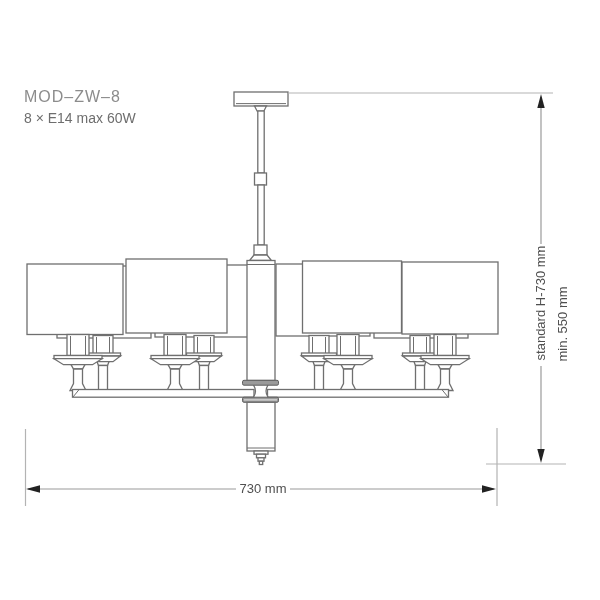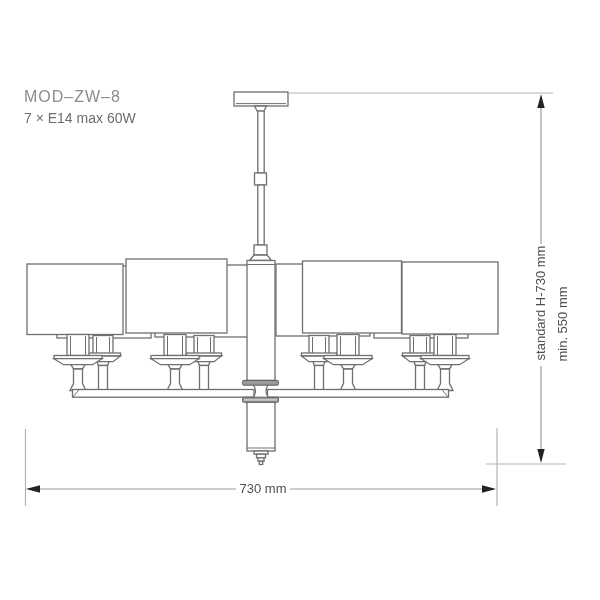--- a/index.html
+++ b/index.html
@@ -131,17 +131,17 @@
       <polygon points="541,463 537.3,449 544.7,449" class="arrow"></polygon>
 
       <line x1="28" y1="489" x2="236" y2="489" class="dim"></line>
       <line x1="290" y1="489" x2="494" y2="489" class="dim"></line>
       <polygon points="26,489 40,485.3 40,492.7" class="arrow"></polygon>
       <polygon points="496,489 482,485.3 482,492.7" class="arrow"></polygon>
     </g>
   </svg>
 
   <div class="label model">MOD–ZW–8</div>
-  <div class="label spec">7 × E14 max 60W</div>
+  <div class="label spec">8 × E14 max 60W</div>
   <div class="label dimw">730 mm</div>
   <div class="label rot std">standard H-730 mm</div>
   <div class="label rot min">min. 550 mm</div>
 </div>
 
 </body></html>

